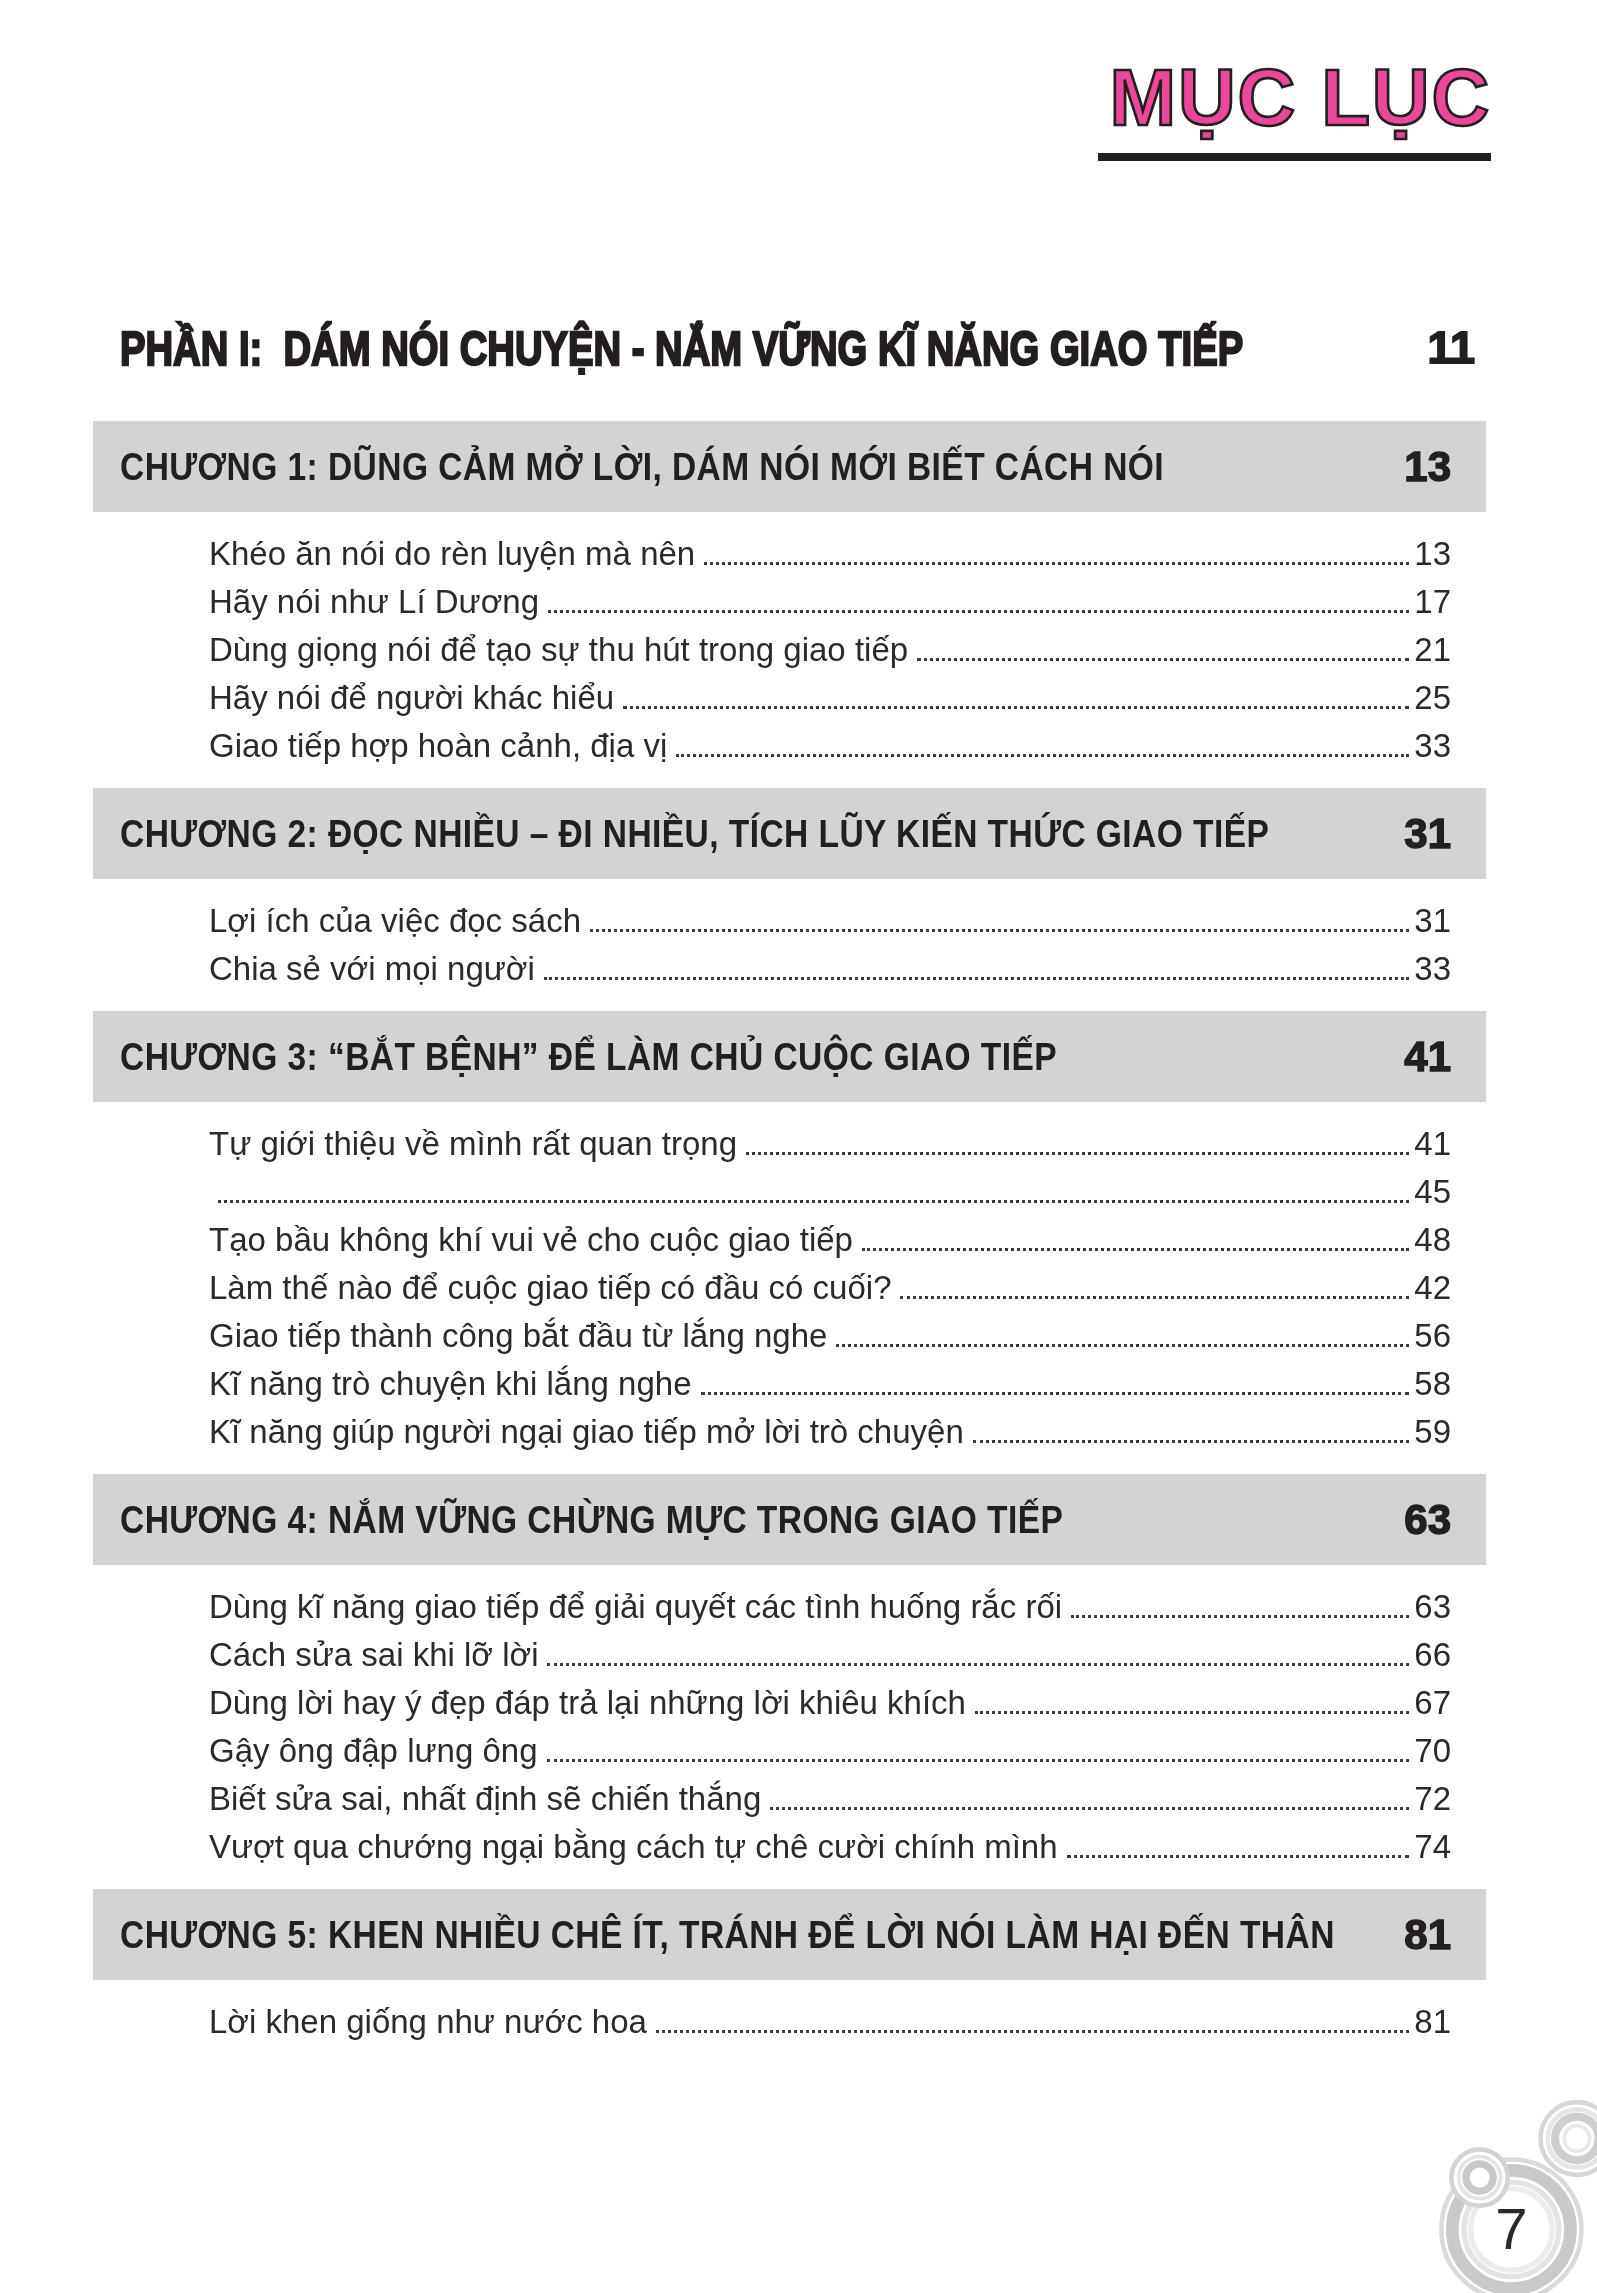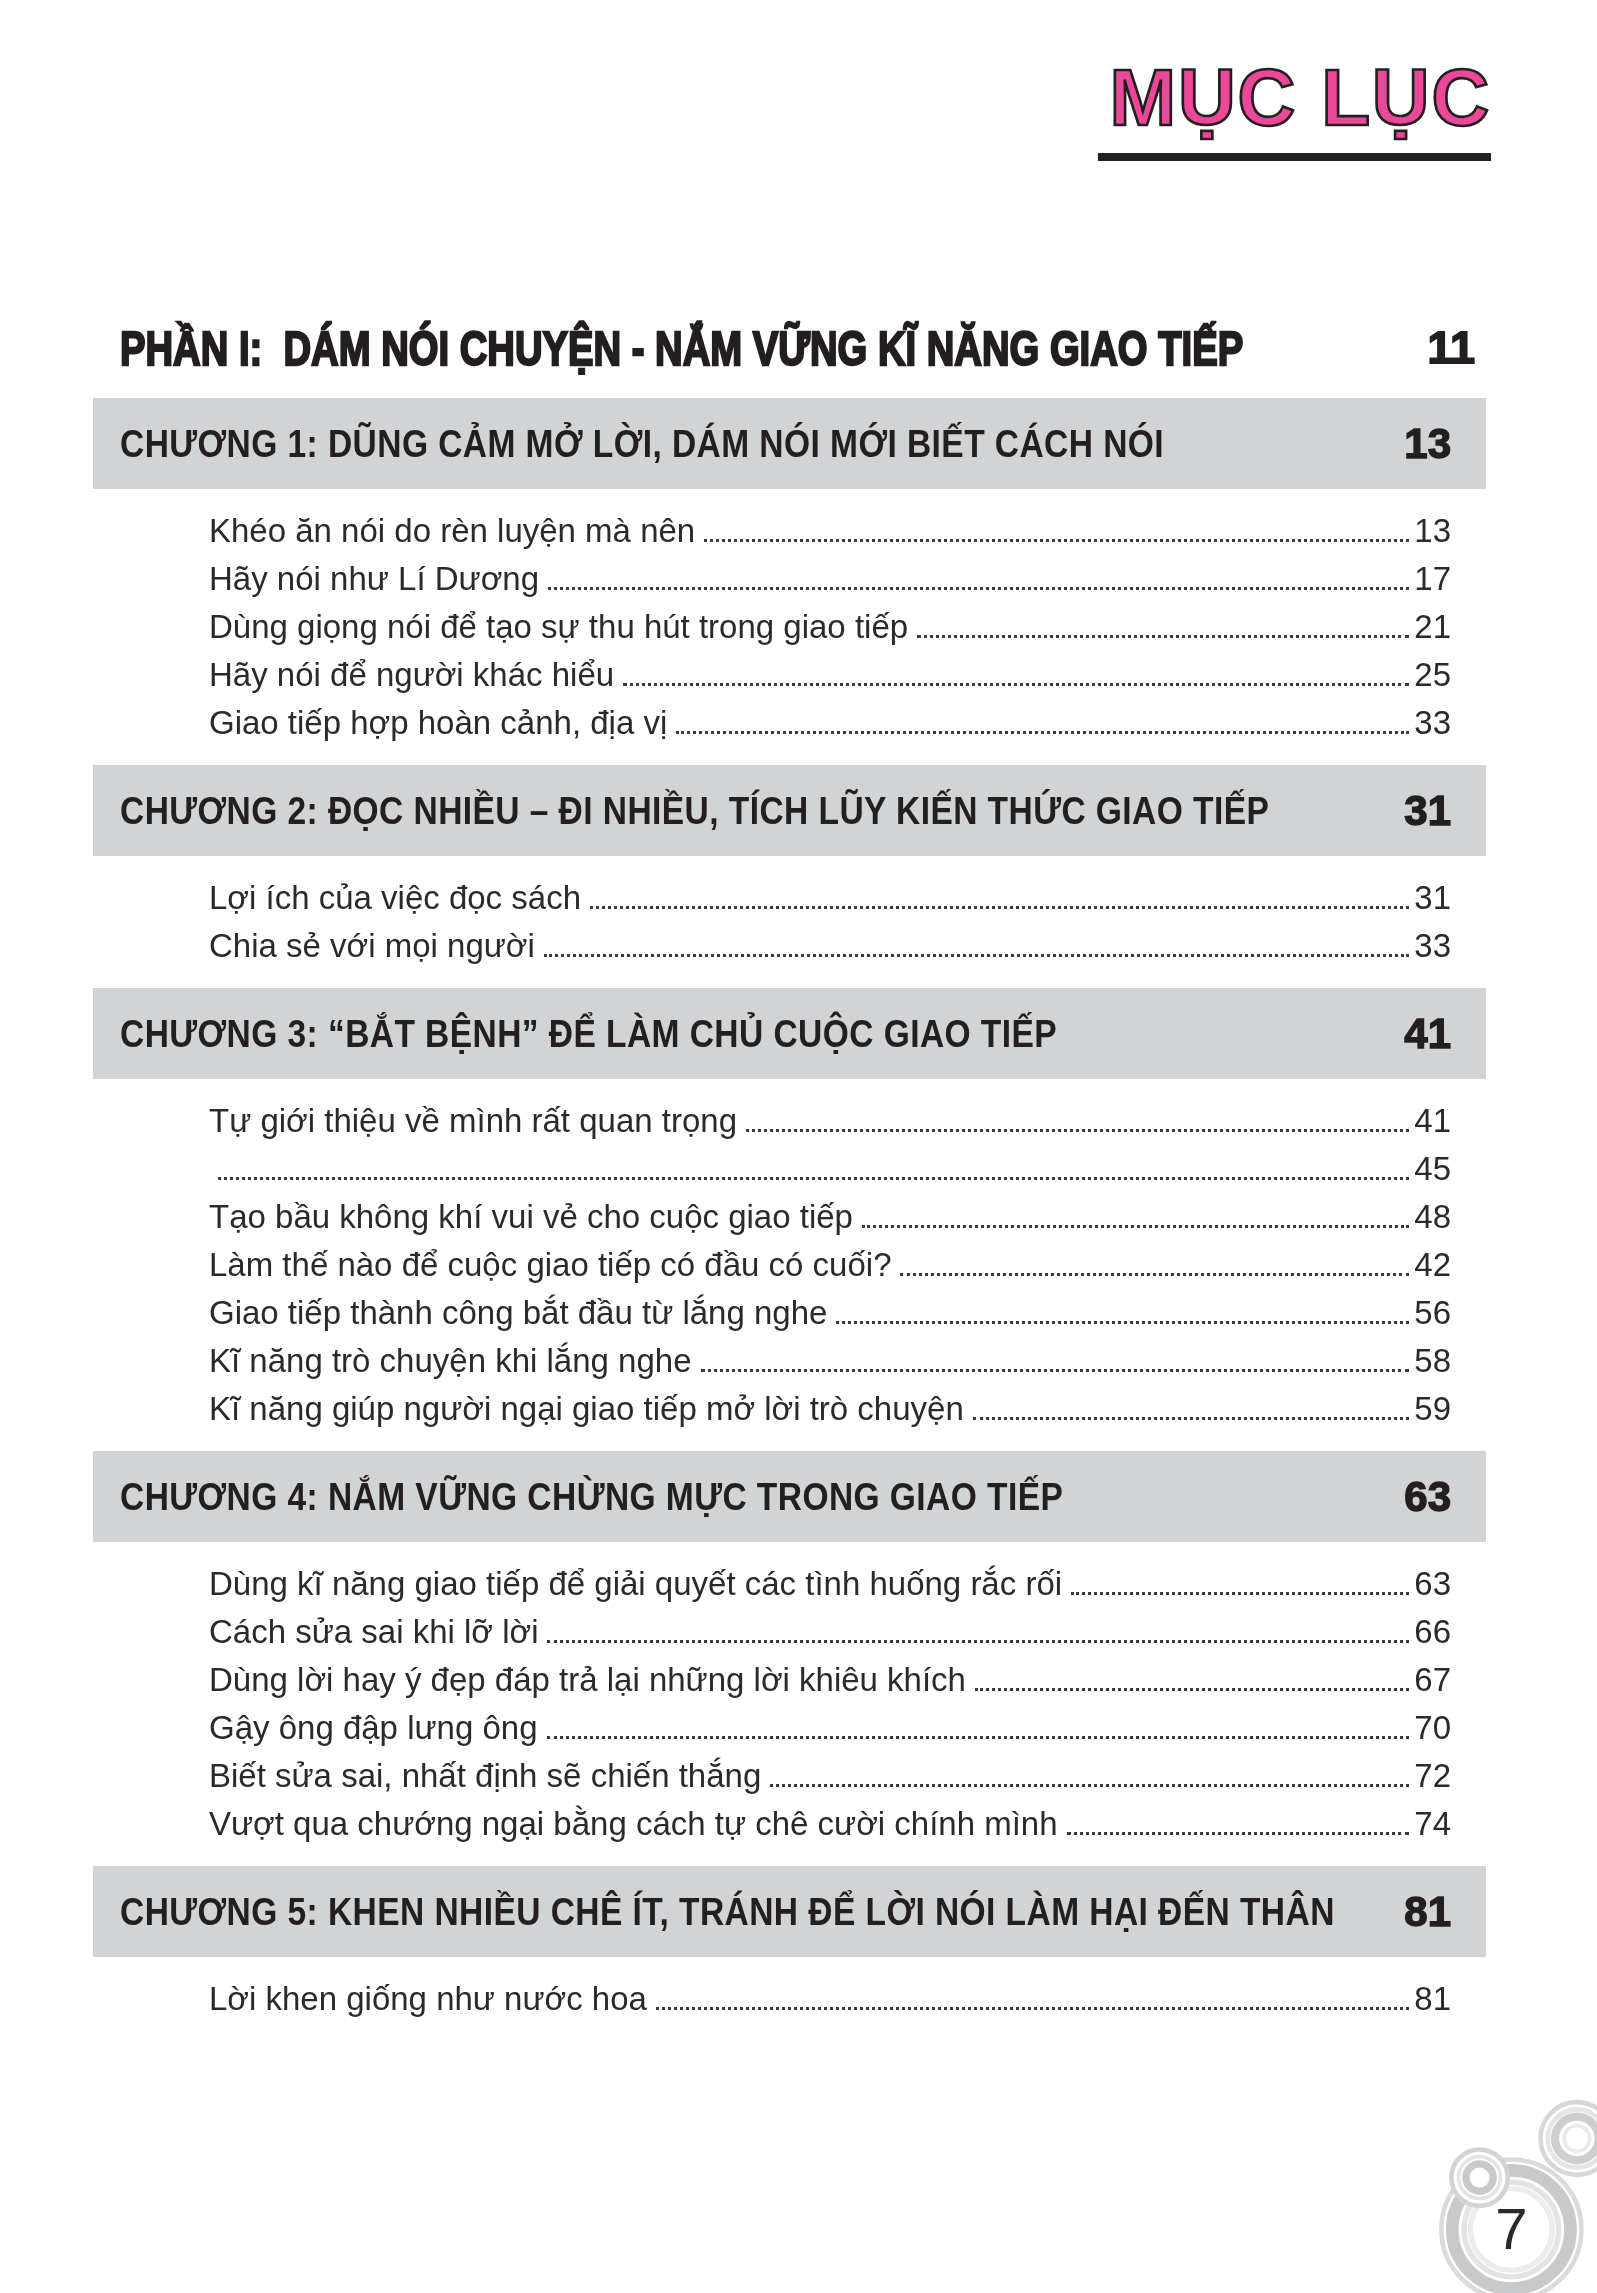--- a/index.html
+++ b/index.html
@@ -41,21 +41,21 @@
   .toc {
     position: absolute;
     left: 93px;
     top: 320px;
     width: 1393px;
   }
 
   .part-row {
     position: relative;
     height: 56px;
-    margin-bottom: 22px;
+    margin-bottom: 45px;
   }
   .part-title {
     position: absolute;
     left: 27px;
     top: 50%;
     transform: translateY(-50%) scaleX(0.78);
     transform-origin: left center;
     white-space: nowrap;
     font-size: 49px;
     font-weight: 700;

